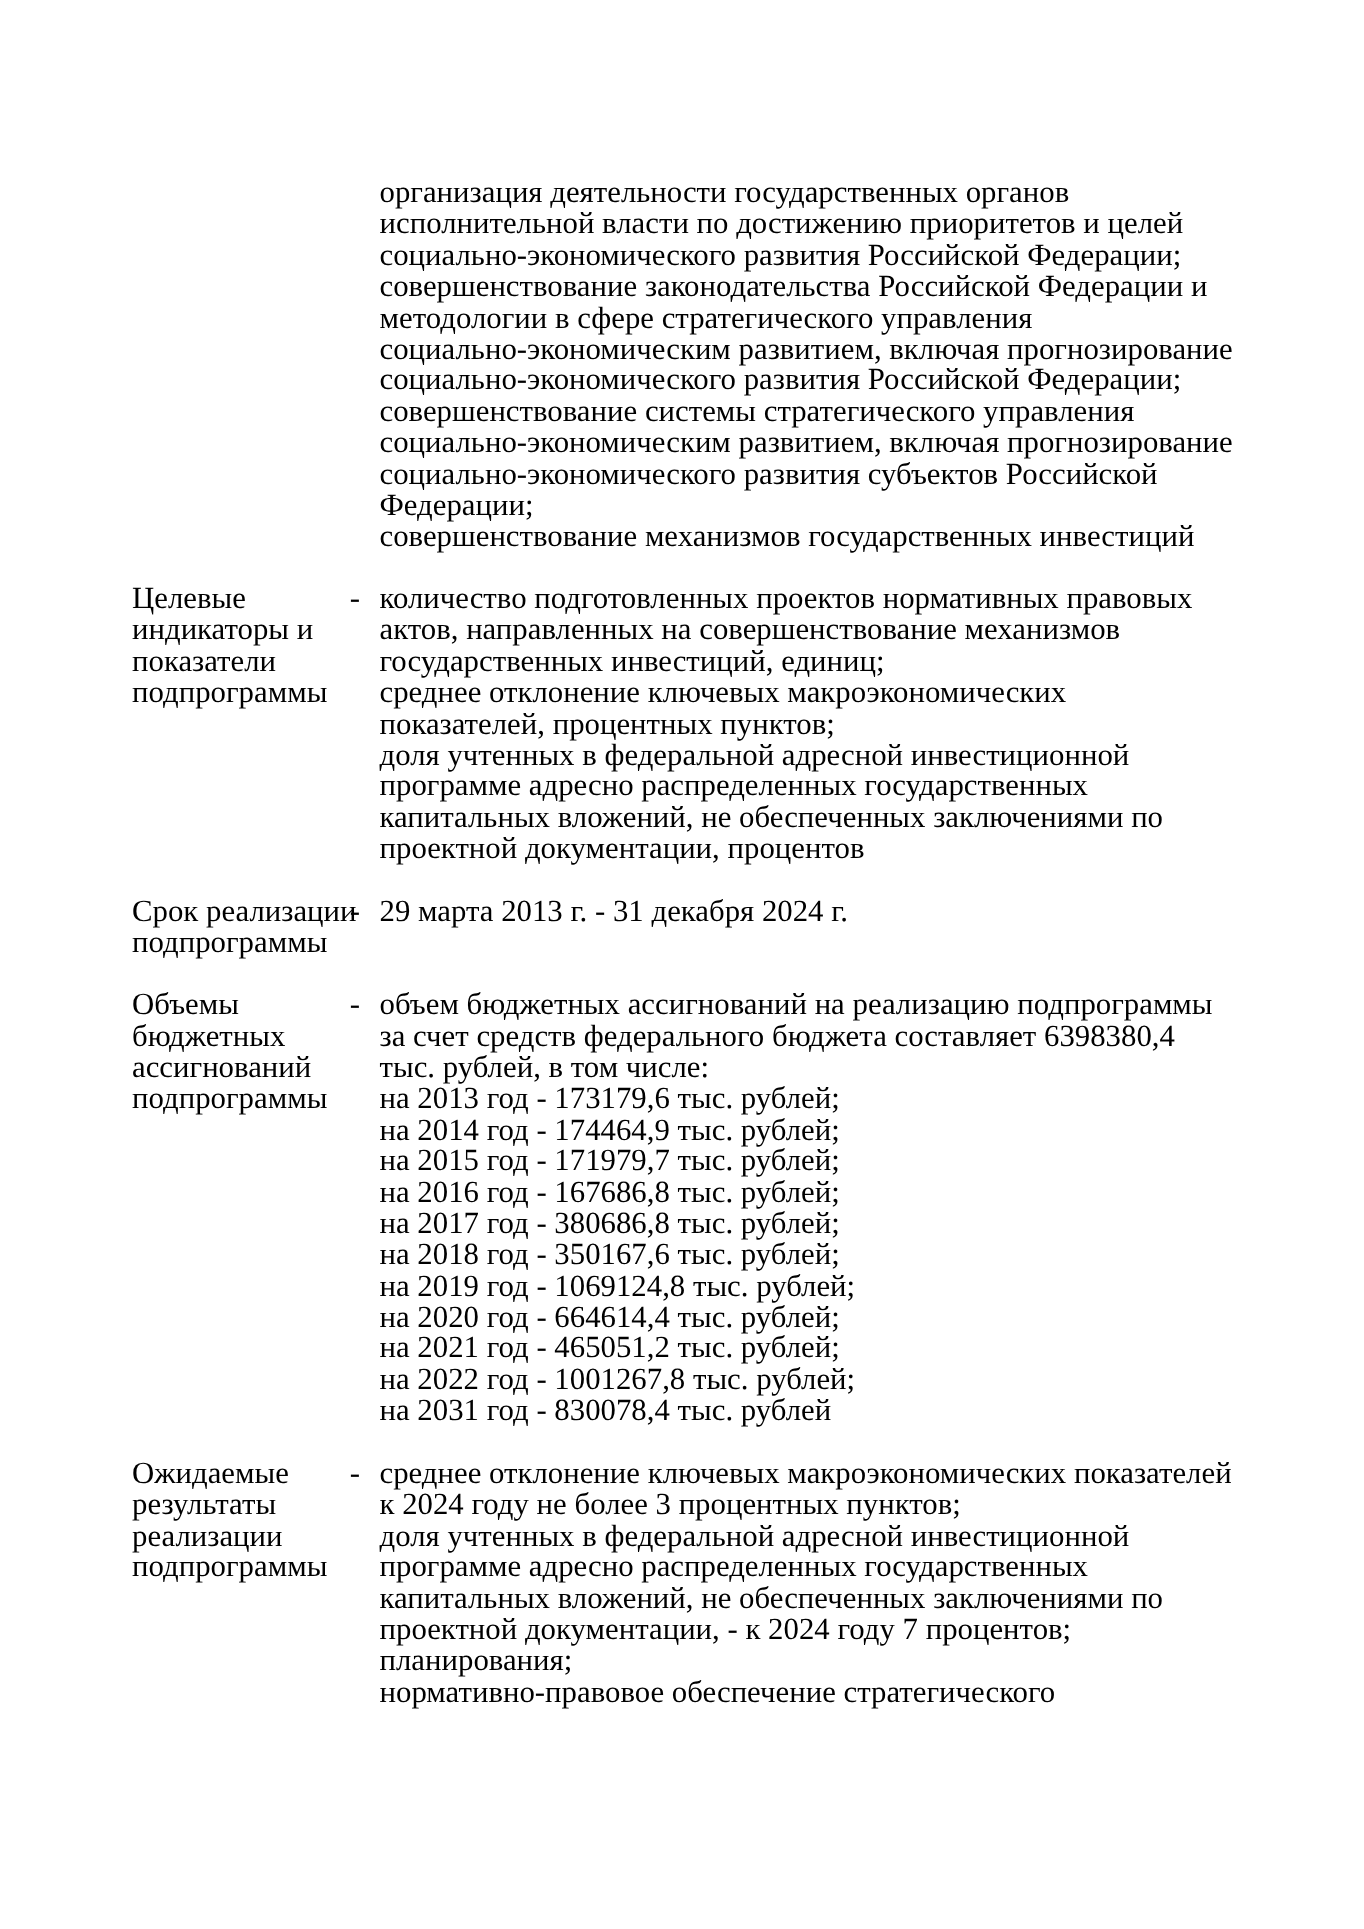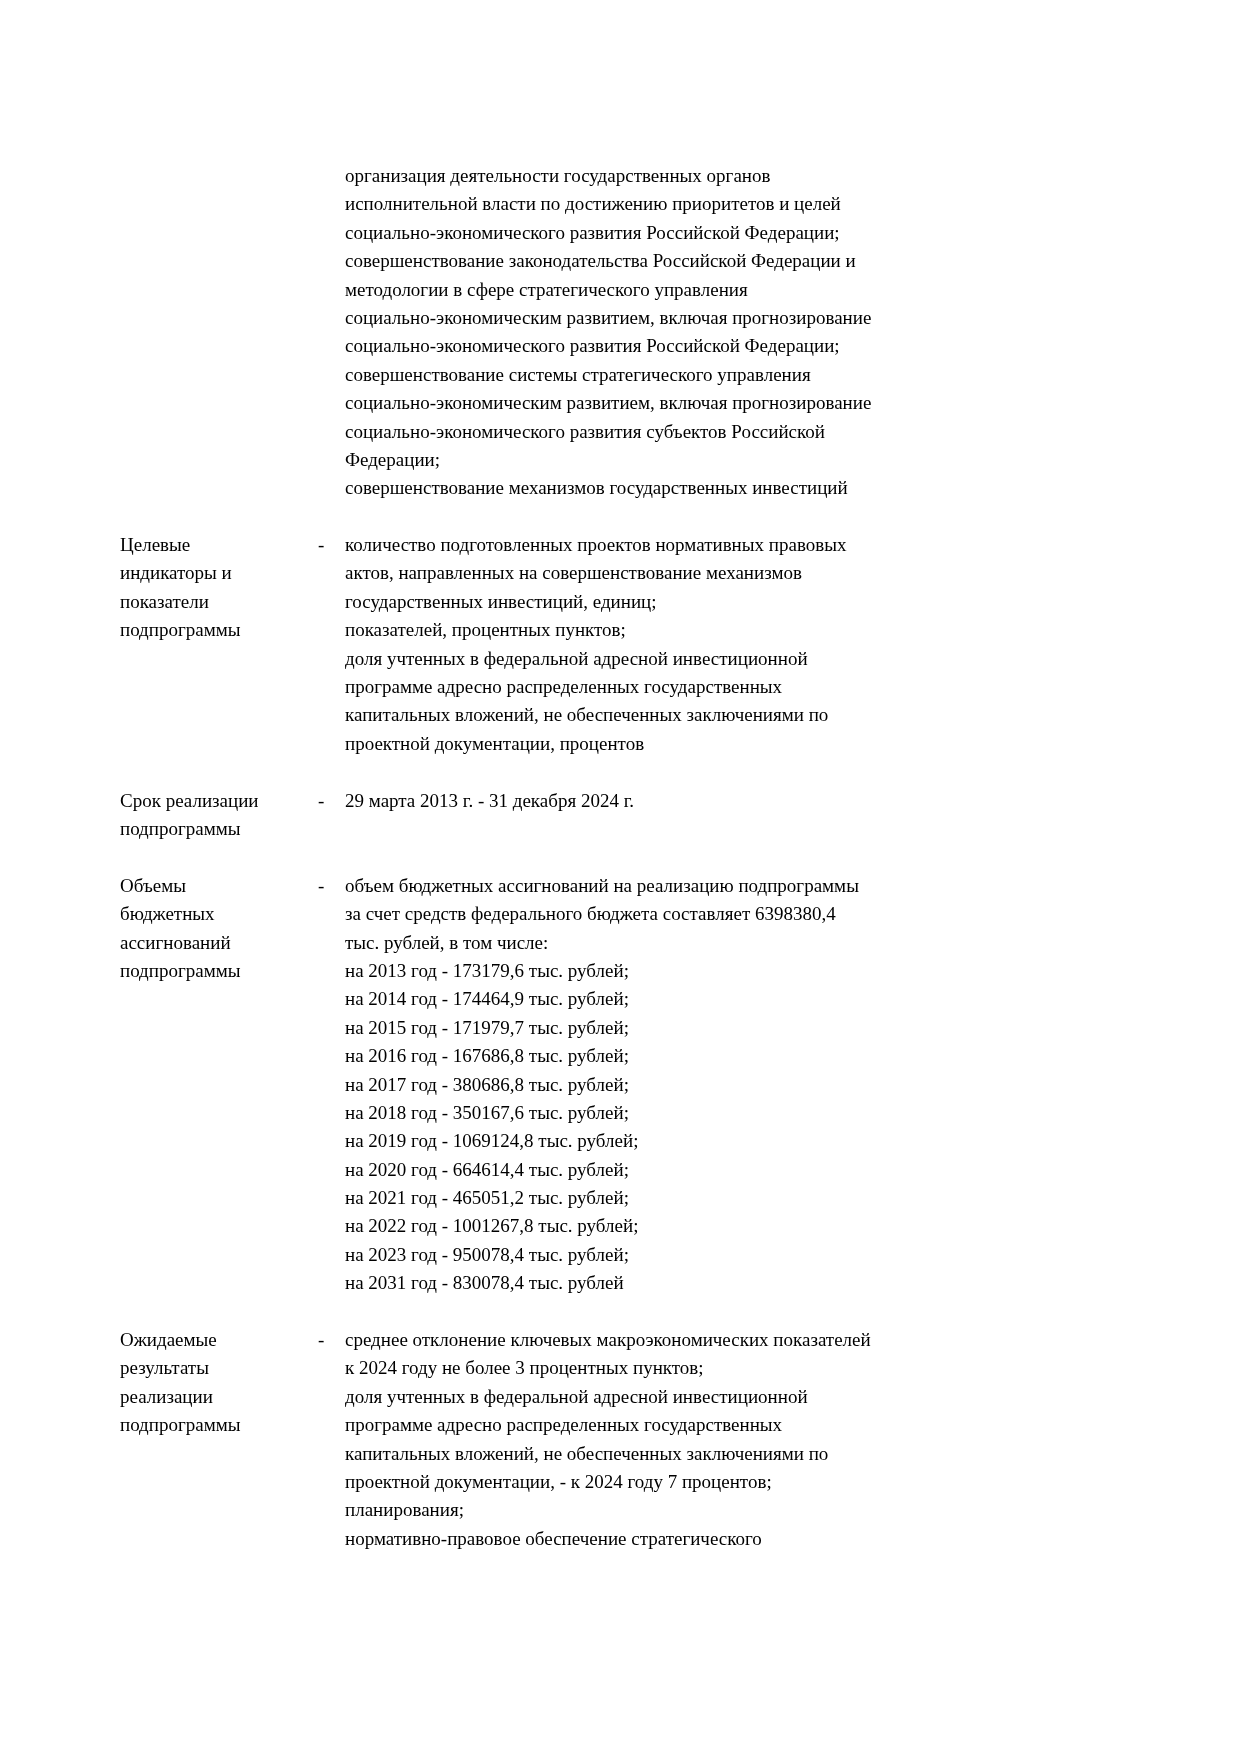--- a/index.html
+++ b/index.html
@@ -7,21 +7,21 @@
     padding: 0;
     background: #ffffff;
   }
   .page {
     position: relative;
     width: 1240px;
     height: 1754px;
     background: #ffffff;
     color: #000000;
     font-family: "Liberation Serif", "DejaVu Serif", serif;
-    font-size: 19px;
+    font-size: 28px;
     overflow: hidden;
   }
   .doc-body {
     position: absolute;
     left: 120px;
     top: 162px;
   }
   .section {
     display: flex;
     align-items: flex-start;
@@ -78,20 +78,21 @@
           <div class="line">показатели</div>
           <div class="line">подпрограммы</div>
         </div>
     <div class="col-dash">
           <div class="line">-</div>
         </div>
     <div class="col-body">
           <div class="line">количество подготовленных проектов нормативных правовых</div>
           <div class="line">актов, направленных на совершенствование механизмов</div>
           <div class="line">государственных инвестиций, единиц;</div>
+          <div class="line">среднее отклонение ключевых макроэкономических</div>
           <div class="line">показателей, процентных пунктов;</div>
           <div class="line">доля учтенных в федеральной адресной инвестиционной</div>
           <div class="line">программе адресно распределенных государственных</div>
           <div class="line">капитальных вложений, не обеспеченных заключениями по</div>
           <div class="line">проектной документации, процентов</div>
         </div>
   </div>
 
   <div class="section">
     <div class="col-label">
@@ -123,21 +124,20 @@
           <div class="line">на 2013 год - 173179,6 тыс. рублей;</div>
           <div class="line">на 2014 год - 174464,9 тыс. рублей;</div>
           <div class="line">на 2015 год - 171979,7 тыс. рублей;</div>
           <div class="line">на 2016 год - 167686,8 тыс. рублей;</div>
           <div class="line">на 2017 год - 380686,8 тыс. рублей;</div>
           <div class="line">на 2018 год - 350167,6 тыс. рублей;</div>
           <div class="line">на 2019 год - 1069124,8 тыс. рублей;</div>
           <div class="line">на 2020 год - 664614,4 тыс. рублей;</div>
           <div class="line">на 2021 год - 465051,2 тыс. рублей;</div>
           <div class="line">на 2022 год - 1001267,8 тыс. рублей;</div>
-          <div class="line">на 2023 год - 950078,4 тыс. рублей;</div>
           <div class="line">на 2031 год - 830078,4 тыс. рублей</div>
         </div>
   </div>
 
   <div class="section">
     <div class="col-label">
           <div class="line">Ожидаемые</div>
           <div class="line">результаты</div>
           <div class="line">реализации</div>
           <div class="line">подпрограммы</div>

